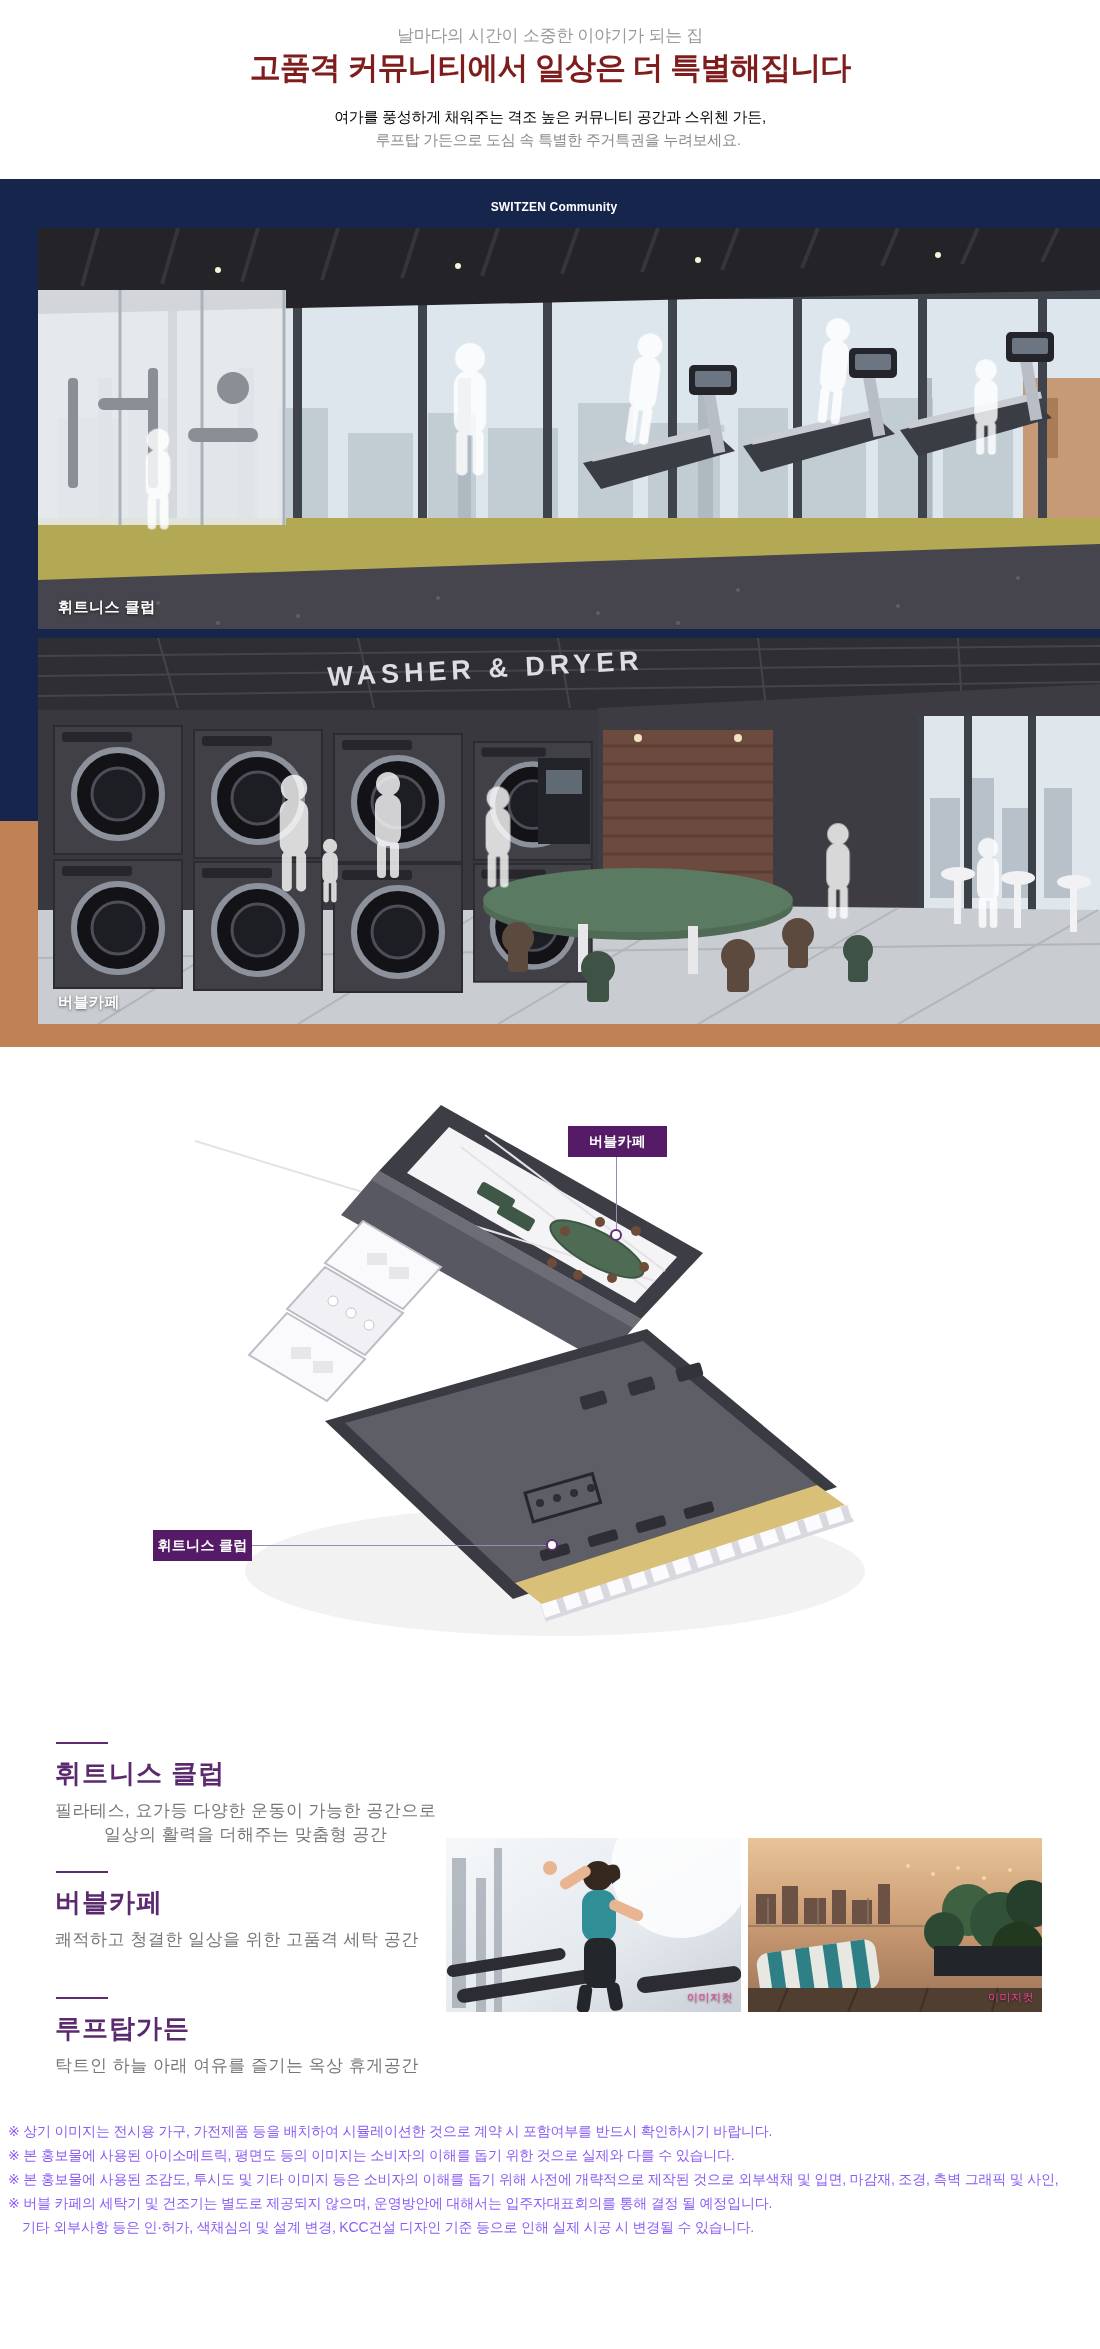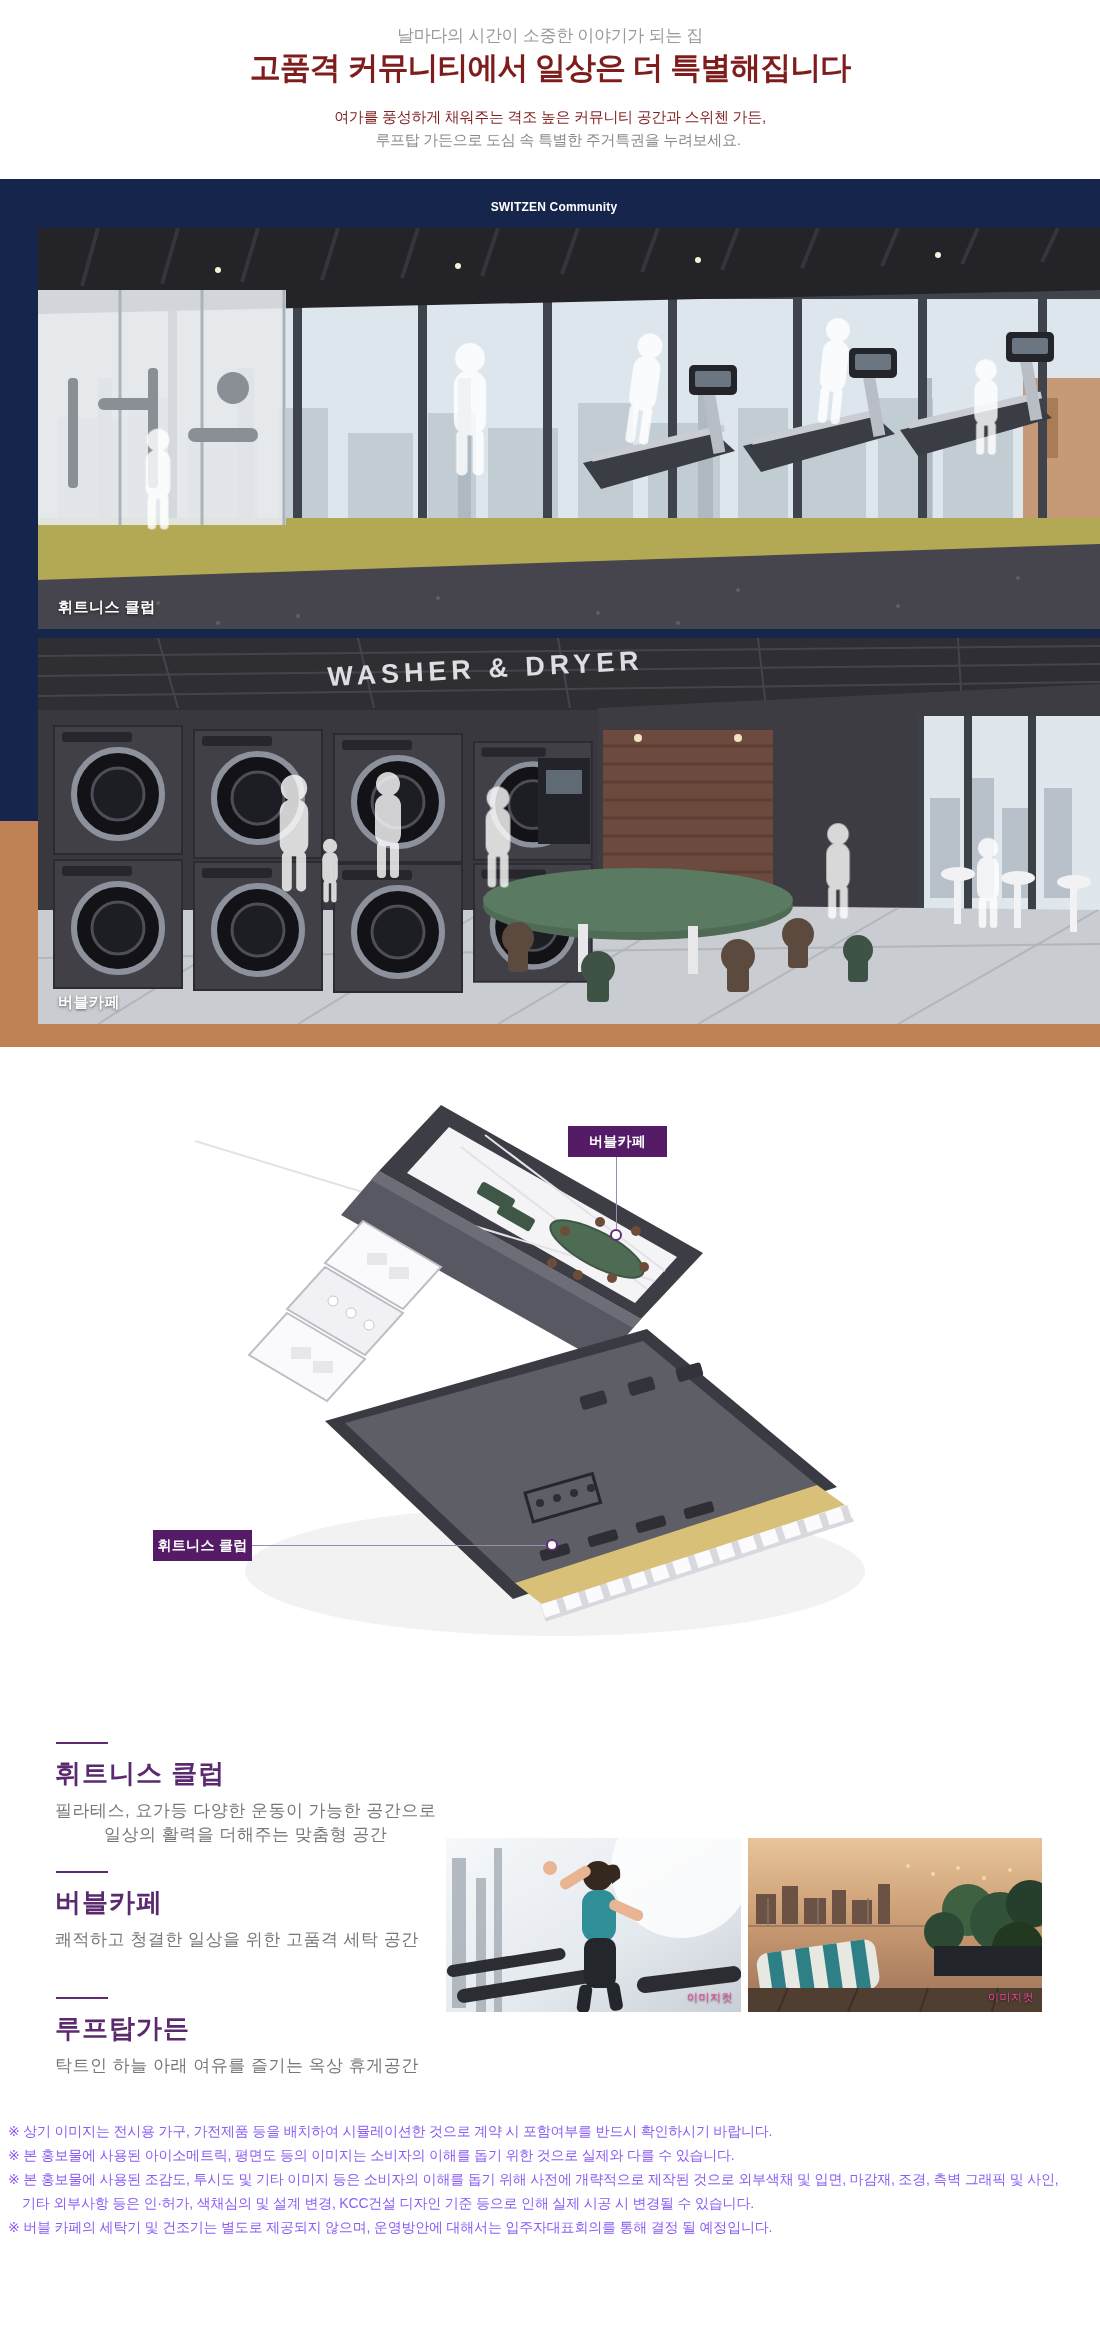--- a/index.html
+++ b/index.html
@@ -3,21 +3,21 @@
 <meta charset="utf-8">
 <style>
   html,body{margin:0;padding:0;background:#fff;}
   body{font-family:"Liberation Sans","DejaVu Sans",sans-serif;}
   .page{position:relative;width:1100px;height:2349px;margin:16px auto;background:#fff;overflow:hidden;}
   .abs{position:absolute;}
 
   
   .eyebrow{top:8px;left:0;width:100%;text-align:center;font-size:17px;color:#9a9a9a;letter-spacing:-0.3px;}
   .main-title{top:31px;left:0;width:100%;text-align:center;font-size:31px;font-weight:bold;color:#7f1d1d;letter-spacing:-1px;}
-  .sub1{top:92px;left:0;width:100%;text-align:center;font-size:15px;color:#7f1d1d;letter-spacing:-0.3px;}
+  .sub1{top:92px;left:0;width:100%;text-align:center;font-size:15px;color:#000000;letter-spacing:-0.3px;}
   .sub2{top:115px;left:0;width:100%;text-align:center;font-size:15px;color:#8a8a8a;letter-spacing:-0.3px;padding-left:8px;}
 
   
   .navy-band{top:163px;left:0;width:1100px;height:642px;background:#16254c;}
   .orange-band{top:805px;left:0;width:1100px;height:226px;background:#c08254;}
 
   .band-header{top:184px;left:38px;width:1032px;display:flex;align-items:center;gap:14px;flex-direction:column;}
   .bh-left{color:#fff;font-size:12px;font-weight:bold;letter-spacing:0.2px;white-space:nowrap;}
   .bh-line{flex:1;height:1px;background:#55628a;}
   .bh-right{color:#a16207;font-size:12px;white-space:nowrap;}
@@ -498,17 +498,17 @@
           <line x1="250" y1="150" x2="244" y2="174"></line>
         </g>
     </svg>
     <span class="img-tag">이미지컷</span>
   </div>
 
   <div class="abs footnotes">
     <div class="fn">※ 상기 이미지는 전시용 가구, 가전제품 등을 배치하여 시뮬레이션한 것으로 계약 시 포함여부를 반드시 확인하시기 바랍니다.</div>
     <div class="fn">※ 본 홍보물에 사용된 아이소메트릭, 평면도 등의 이미지는 소비자의 이해를 돕기 위한 것으로 실제와 다를 수 있습니다.</div>
     <div class="fn">※ 본 홍보물에 사용된 조감도, 투시도 및 기타 이미지 등은 소비자의 이해를 돕기 위해 사전에 개략적으로 제작된 것으로 외부색채 및 입면, 마감재, 조경, 측벽 그래픽 및 사인,</div>
+    <div class="fn">※ 버블 카페의 세탁기 및 건조기는 별도로 제공되지 않으며, 운영방안에 대해서는 입주자대표회의를 통해 결정 될 예정입니다.</div>
     <div class="fn fn-indent">기타 외부사항 등은 인·허가, 색채심의 및 설계 변경, KCC건설 디자인 기준 등으로 인해 실제 시공 시 변경될 수 있습니다.</div>
-    <div class="fn">※ 버블 카페의 세탁기 및 건조기는 별도로 제공되지 않으며, 운영방안에 대해서는 입주자대표회의를 통해 결정 될 예정입니다.</div>
   </div>
 
 </div>
 
 </body></html>

